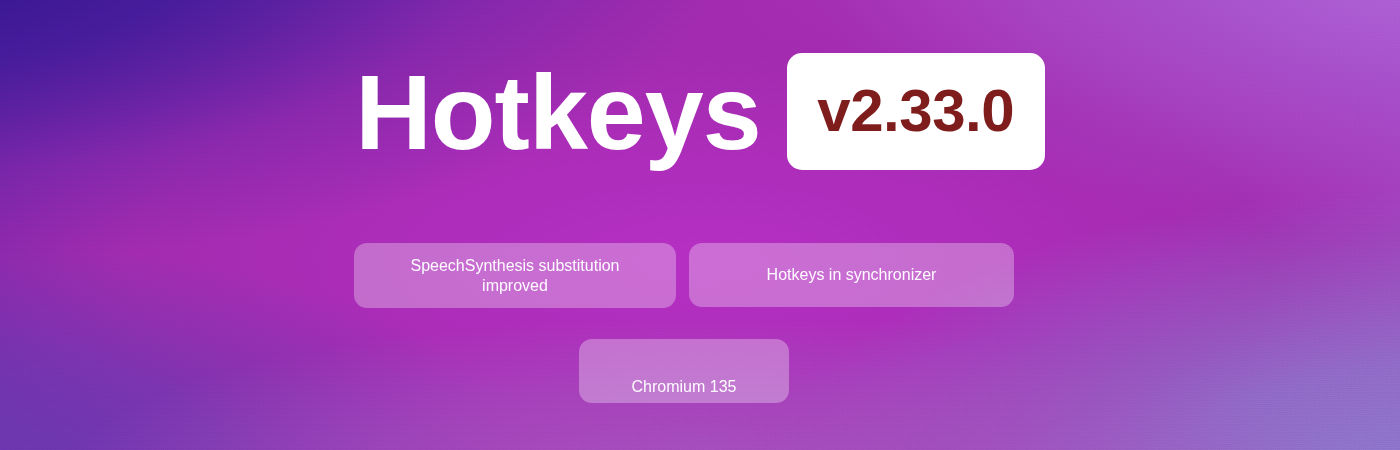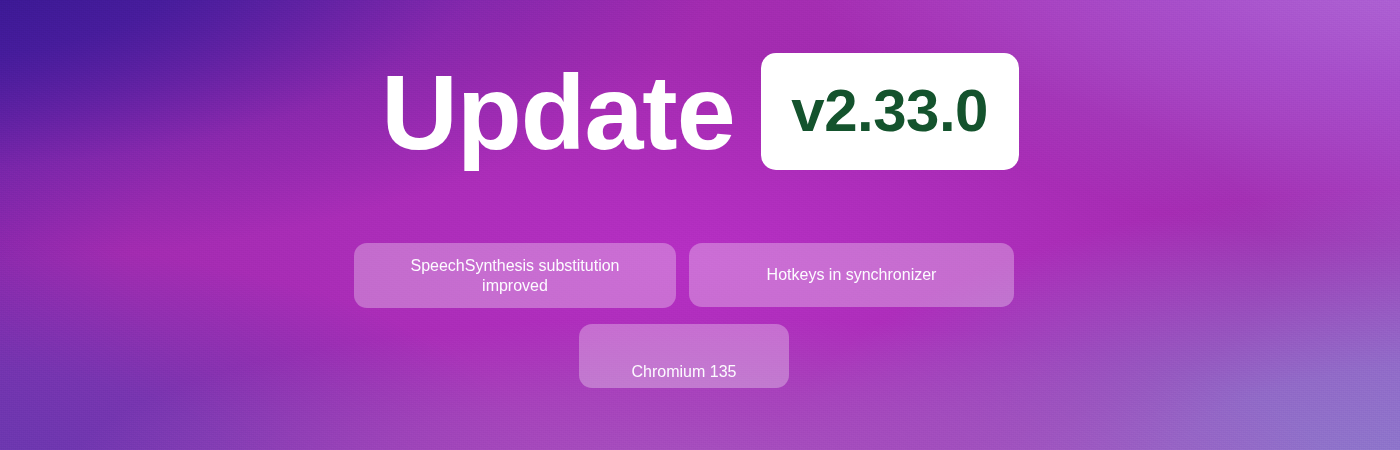--- a/index.html
+++ b/index.html
@@ -113,35 +113,35 @@
     justify-content:center;
     min-width:258px;
     min-height:117px;
     box-sizing:border-box;
   }
 
   .version-text {
     font-size:60px;
     font-weight:700;
     line-height:1;
-    color:#14532d;
+    color:#7f1d1d;
     letter-spacing:-0.5px;
     white-space:nowrap;
   }
 
   
   .cards {
     position:absolute;
     left:0;
     top:243px;
     width:1368px;
     display:flex;
     flex-direction:column;
     align-items:center;
-    gap:16px;
+    gap:31px;
   }
 
   .card-row {
     display:flex;
     gap:13px;
     align-items:stretch;
     justify-content:center;
   }
 
   .feature-card {
@@ -180,21 +180,21 @@
   <div class="bg-layer bg-tl"></div>
   <div class="bg-layer bg-tr"></div>
   <div class="bg-layer bg-bl"></div>
   <div class="bg-layer bg-br"></div>
   <div class="bg-layer bg-bc"></div>
   <div class="bg-layer bg-noise"></div>
 
   <div class="content">
 
     <div class="title-row">
-      <span class="title-word">Update</span>
+      <span class="title-word">Hotkeys</span>
 
       <span class="version-badge">
         <span class="version-text">v2.33.0</span>
       </span>
     </div>
 
     <div class="cards">
 
       <div class="card-row">
         <div class="feature-card two-line w-card-1">

